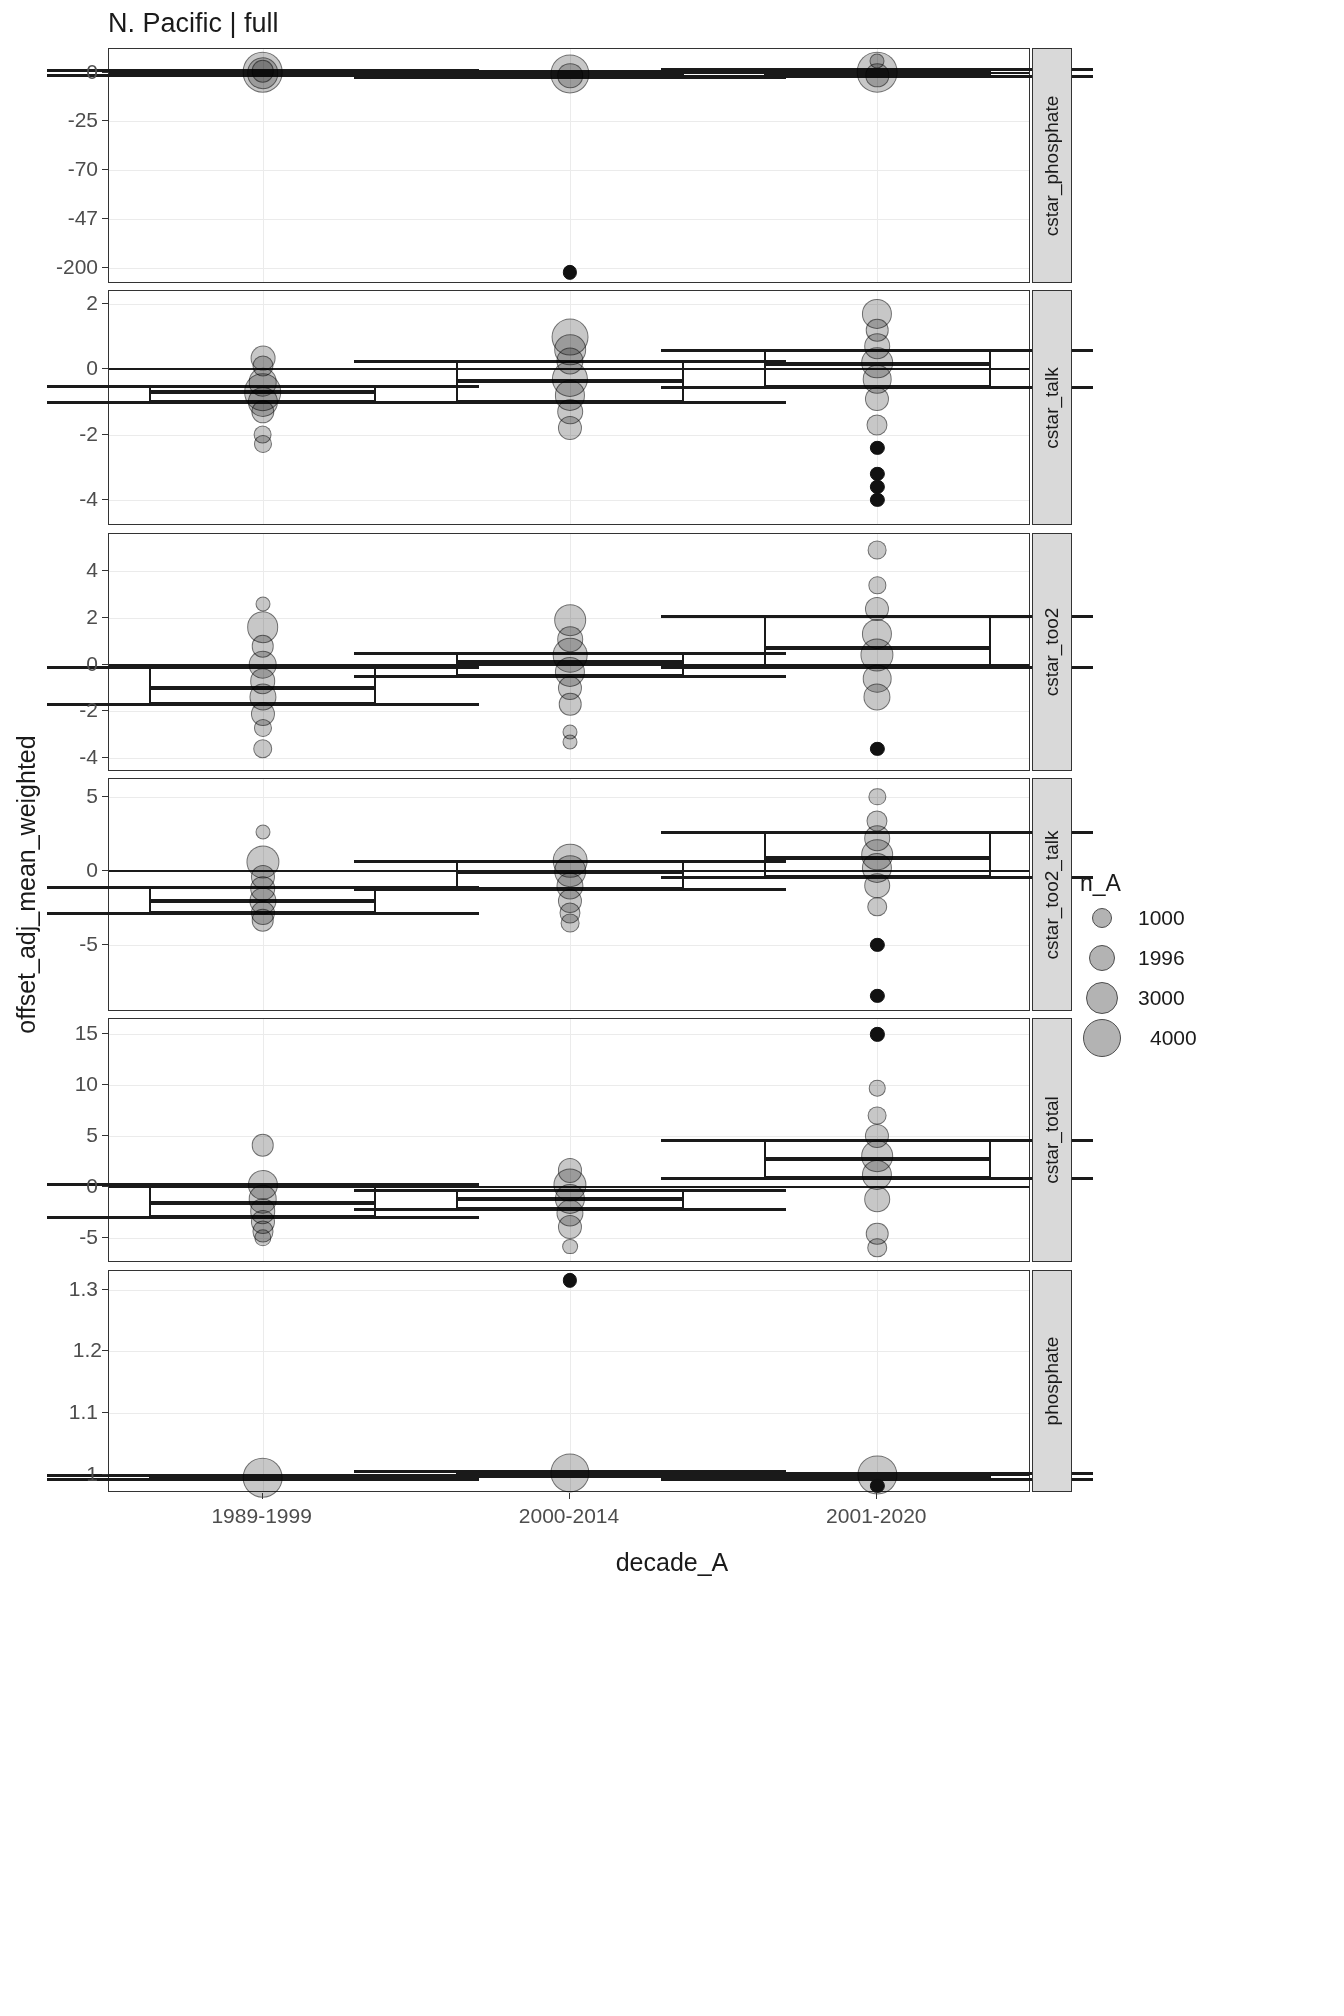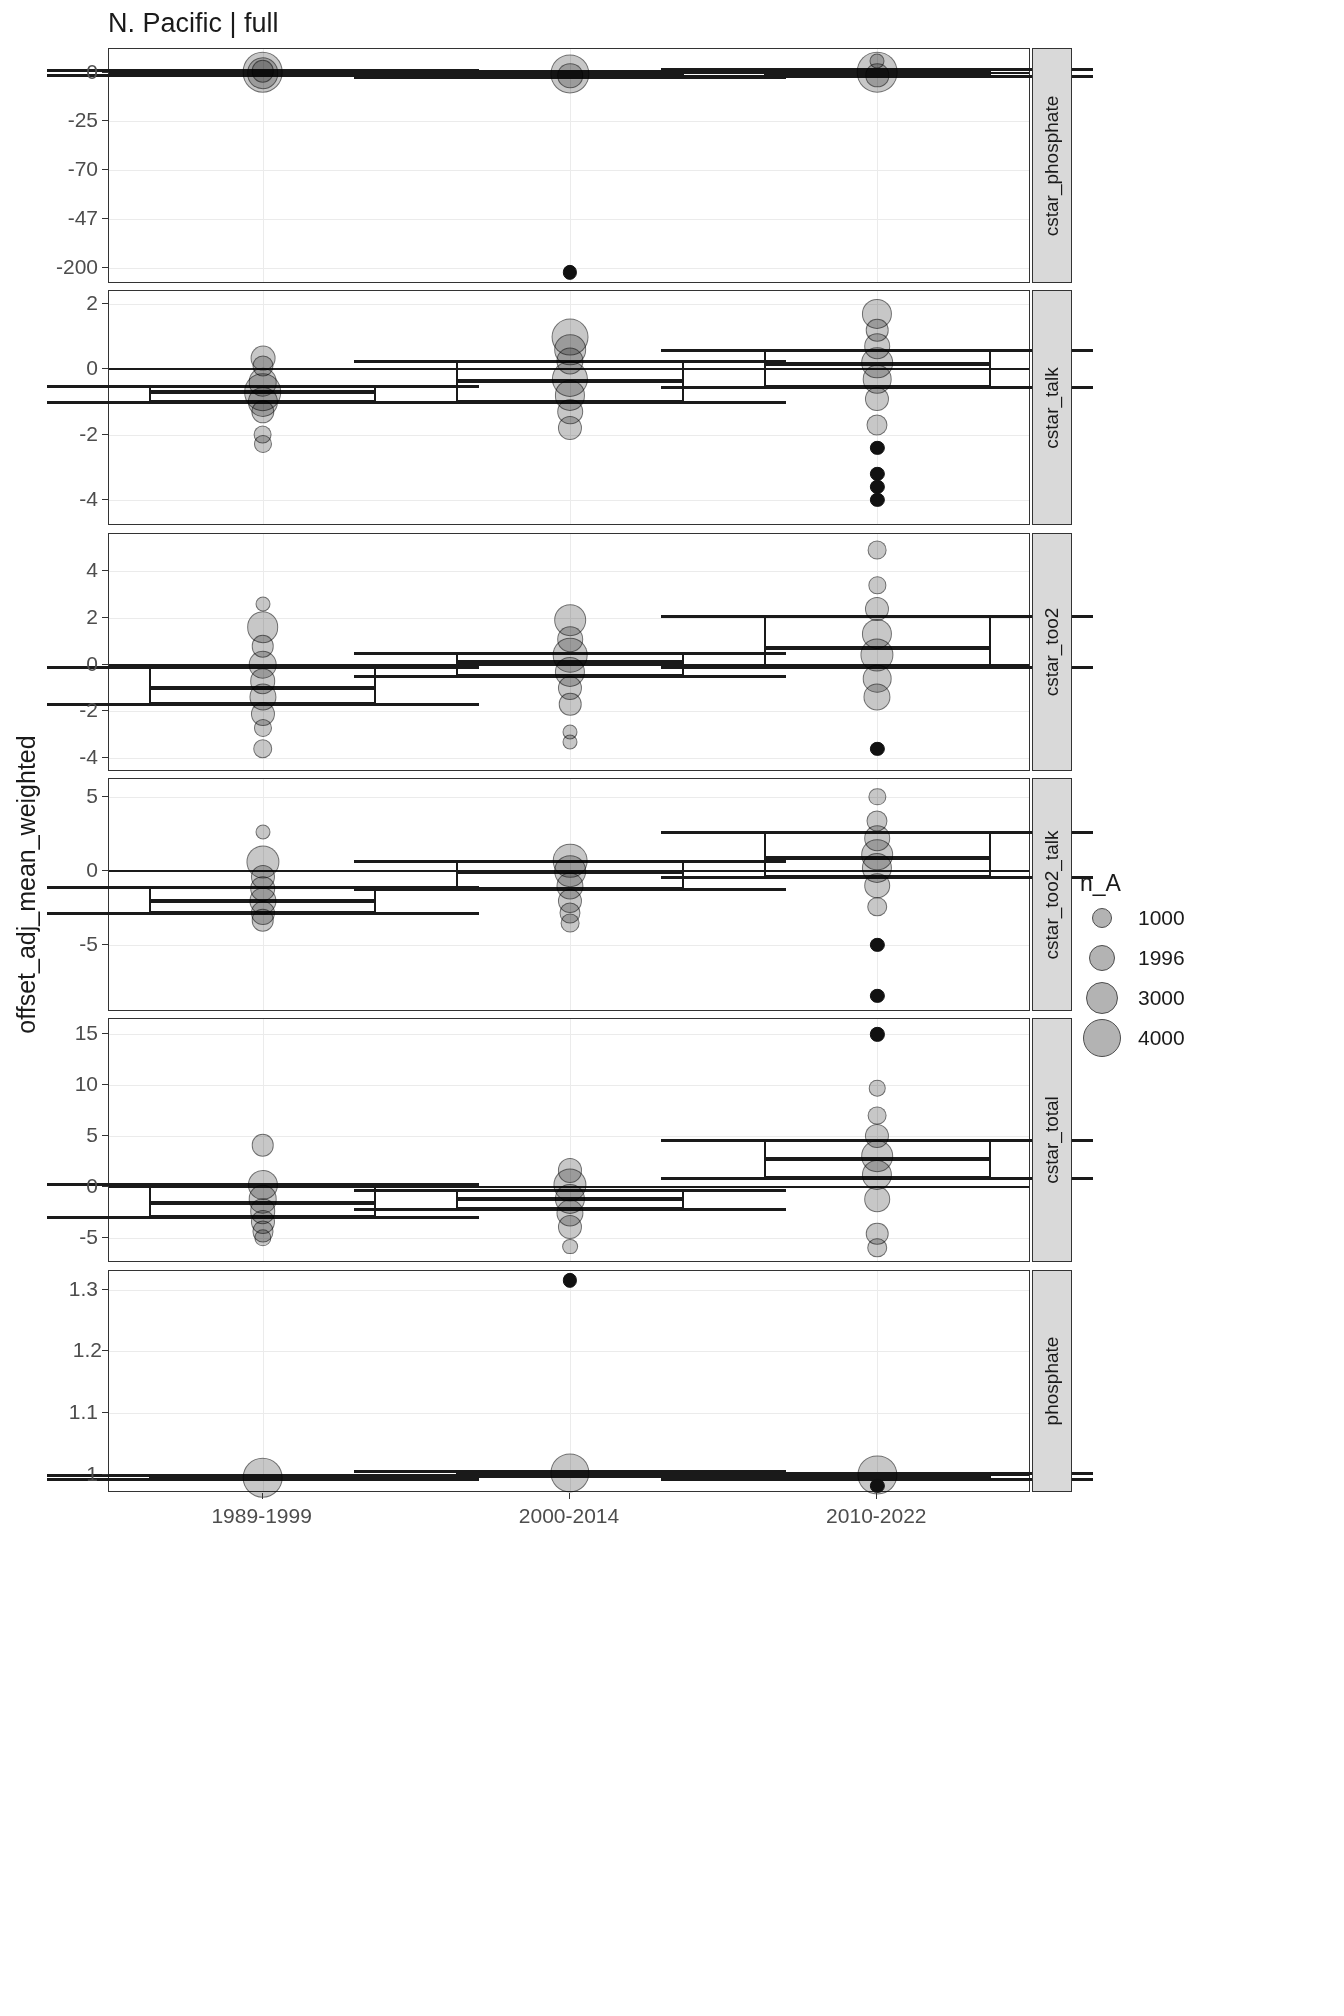--- a/index.html
+++ b/index.html
@@ -366,29 +366,30 @@
       <div class="ytickmark" style="left: 102px; top: 1350.17px;"></div>
       <div class="ytick" style="left: 8px; top: 1411.83px;">1.1</div>
       <div class="ytickmark" style="left: 102px; top: 1411.83px;"></div>
       <div class="ytick" style="left: 8px; top: 1473.5px;">1</div>
       <div class="ytickmark" style="left: 102px; top: 1473.5px;"></div>
       <div class="xtickmark" style="left: 261.667px; top: 1493px;"></div>
       <div class="xtick" style="left: 261.667px; top: 1504px;">1989-1999</div>
       <div class="xtickmark" style="left: 569px; top: 1493px;"></div>
       <div class="xtick" style="left: 569px; top: 1504px;">2000-2014</div>
       <div class="xtickmark" style="left: 876.333px; top: 1493px;"></div>
-      <div class="xtick" style="left: 876.333px; top: 1504px;">2010-2022</div>
+      <div class="xtick" style="left: 876.333px; top: 1504px;">2001-2020</div>
     </div>
 
+  <div class="xlab" id="xlab" style="top: 1548px;">decade_A</div>
 
   <div class="legend" id="legend" style="left: 1080px; top: 870px; width: 220px; height: 220px;">
       <div class="legend-title" style="left: 0px; top: 0px;">n_A</div>
       <div class="legend-key" style="width: 18px; height: 18px; left: 22px; top: 48px;"></div>
       <div class="legend-label" style="left: 58px; top: 48px;">1000</div>
       <div class="legend-key" style="width: 24px; height: 24px; left: 22px; top: 88px;"></div>
       <div class="legend-label" style="left: 58px; top: 88px;">1996</div>
       <div class="legend-key" style="width: 30px; height: 30px; left: 22px; top: 128px;"></div>
       <div class="legend-label" style="left: 58px; top: 128px;">3000</div>
       <div class="legend-key" style="width: 36px; height: 36px; left: 22px; top: 168px;"></div>
-      <div class="legend-label" style="left: 58px; top: 168px;">4000</div>
+      <div class="legend-label" style="left: 70px; top: 168px;">4000</div>
     </div>
 
 </div>
 
 </body></html>

